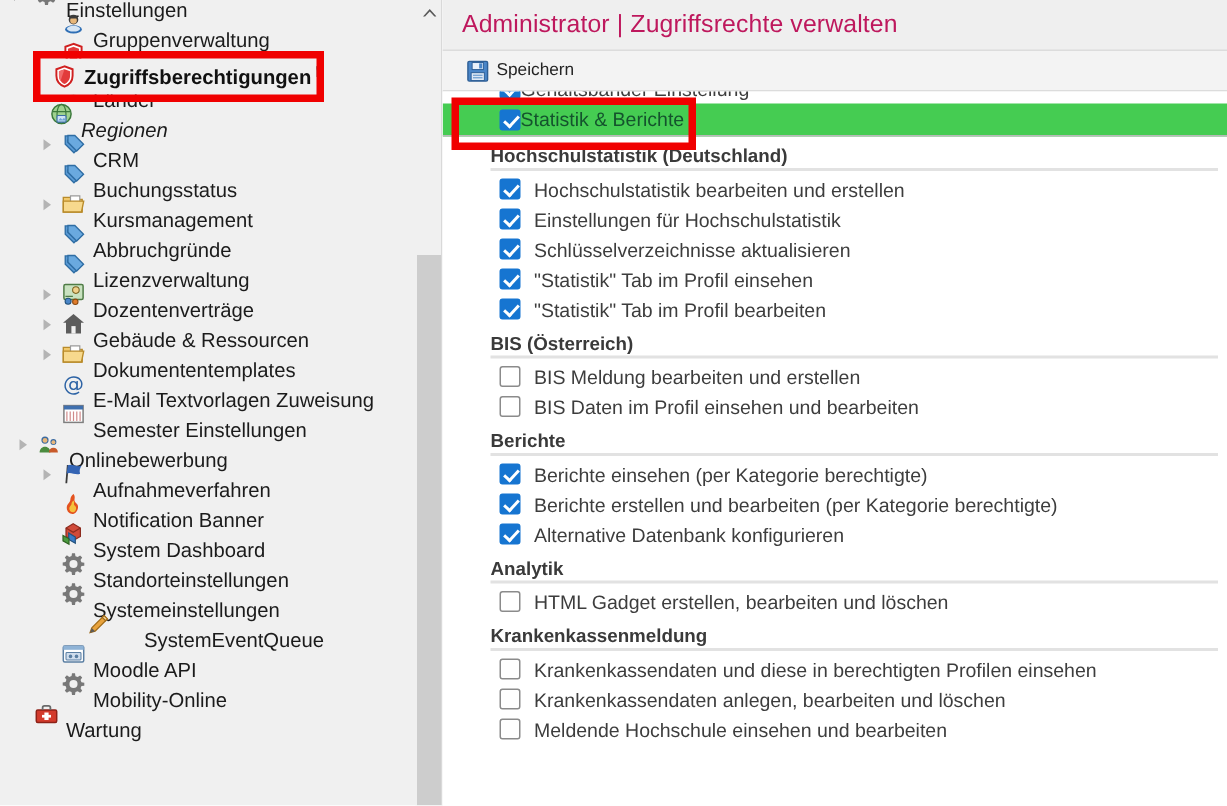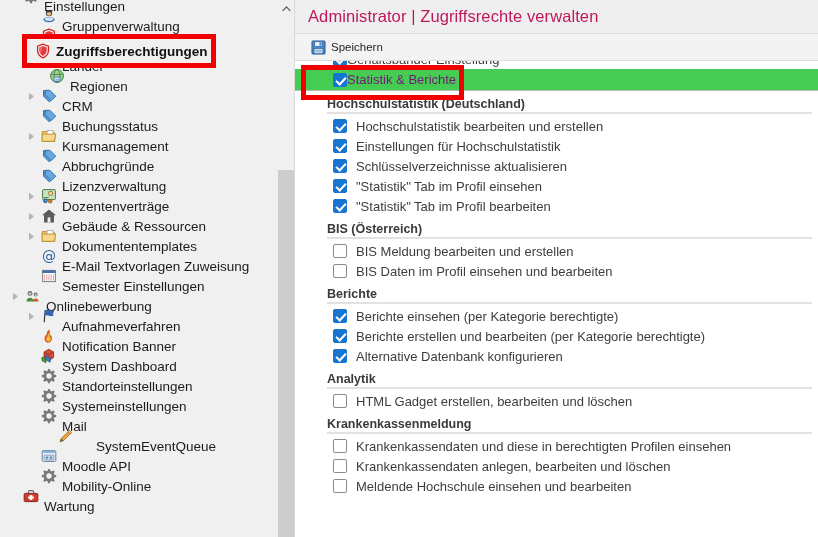--- a/index.html
+++ b/index.html
@@ -206,21 +206,21 @@
 
   
   .hl-row {
     position: relative;
     height: 22px;
     background: #45cc52;
     display: flex;
     align-items: center;
     padding-left: 38px;
     font-size: 13px;
-    color: #701a75;
+    color: #14532d;
     border-bottom: 1px solid #b9b9b9;
   }
 
   
   .redbox {
     position: absolute;
     border: 5px solid #f00000;
     pointer-events: none;
     z-index: 30;
   }
@@ -301,21 +301,21 @@
           <span class="icon-slot">
             <svg class="ic" viewBox="0 0 16 16" aria-hidden="true">
               <circle cx="8" cy="8" r="6.4" fill="#9fd28f" stroke="#3c7a3c" stroke-width="1"></circle>
               <path d="M2.3 6.4h11.4M2.3 9.6h11.4" stroke="#3c7a3c" stroke-width=".8" fill="none"></path>
               <ellipse cx="8" cy="8" rx="3" ry="6.4" fill="none" stroke="#3c7a3c" stroke-width=".8"></ellipse>
               <path d="M4 4.5c1.6.7 3 .4 4 1.4.7.7-.4 1.7.6 2.5 1 .8 2.3.2 2.6 1.3" stroke="#4b8f4b" stroke-width="1" fill="none"></path>
             </svg>
           </span>
           <span class="label">Länder</span>
         </div>
-        <div class="node" style="padding-left: 32px;">
+        <div class="node" style="padding-left: 16px; font-style: italic;">
           <span class="expander"></span>
           <span class="icon-slot">
             <svg class="ic" viewBox="0 0 16 16" aria-hidden="true">
               <circle cx="8" cy="8" r="6.4" fill="#9fd28f" stroke="#3c7a3c" stroke-width="1"></circle>
               <path d="M2.3 6.4h11.4" stroke="#3c7a3c" stroke-width=".8"></path>
               <ellipse cx="8" cy="8" rx="3" ry="6.4" fill="none" stroke="#3c7a3c" stroke-width=".8"></ellipse>
               <rect x="5" y="9" width="6" height="4.4" rx=".6" fill="#cfe3f5" stroke="#3a6ea5" stroke-width=".8"></rect>
               <path d="M5.8 12.4l1.6-1.7 1.1 1.1 1.2-1.3 1.1 1.9z" fill="#6ea3d6"></path>
             </svg>
           </span>
@@ -518,31 +518,20 @@
         <div class="node" style="padding-left: 24px;">
           <span class="expander"></span>
           <span class="icon-slot">
             <svg class="ic" viewBox="0 0 16 16" aria-hidden="true">
               <path d="M8 5.1A2.9 2.9 0 1 0 8 10.9 2.9 2.9 0 0 0 8 5.1zm0 1.7a1.2 1.2 0 1 1 0 2.4 1.2 1.2 0 0 1 0-2.4z" fill="#6d6d6d"></path>
               <path d="M7 .9h2l.3 1.9 1.5.6 1.6-1.1 1.4 1.4-1.1 1.6.6 1.5 1.9.3v2l-1.9.3-.6 1.5 1.1 1.6-1.4 1.4-1.6-1.1-1.5.6-.3 1.9H7l-.3-1.9-1.5-.6-1.6 1.1-1.4-1.4 1.1-1.6-.6-1.5L.8 9V7l1.9-.3.6-1.5-1.1-1.6 1.4-1.4 1.6 1.1 1.5-.6z" fill="#787878"></path>
               <circle cx="8" cy="8" r="2.7" fill="#f0f0f0"></circle>
             </svg>
           </span>
           <span class="label">Systemeinstellungen</span>
-        </div>
-        <div class="node" style="padding-left: 24px;">
-          <span class="expander"></span>
-          <span class="icon-slot">
-            <svg class="ic" viewBox="0 0 16 16" aria-hidden="true">
-              <path d="M8 5.1A2.9 2.9 0 1 0 8 10.9 2.9 2.9 0 0 0 8 5.1zm0 1.7a1.2 1.2 0 1 1 0 2.4 1.2 1.2 0 0 1 0-2.4z" fill="#6d6d6d"></path>
-              <path d="M7 .9h2l.3 1.9 1.5.6 1.6-1.1 1.4 1.4-1.1 1.6.6 1.5 1.9.3v2l-1.9.3-.6 1.5 1.1 1.6-1.4 1.4-1.6-1.1-1.5.6-.3 1.9H7l-.3-1.9-1.5-.6-1.6 1.1-1.4-1.4 1.1-1.6-.6-1.5L.8 9V7l1.9-.3.6-1.5-1.1-1.6 1.4-1.4 1.6 1.1 1.5-.6z" fill="#787878"></path>
-              <circle cx="8" cy="8" r="2.7" fill="#f0f0f0"></circle>
-            </svg>
-          </span>
-          <span class="label">Mail</span>
         </div>
         <div class="node" style="padding-left: 24px; gap: 17px;">
           <span class="expander"></span>
           <span class="icon-slot">
             <svg class="ic" viewBox="0 0 16 16" aria-hidden="true">
               <path d="M2 13.8 3.2 10.6 11.4 2.4l2.2 2.2-8.2 8.2z" fill="#e8a33d" stroke="#a06a16" stroke-width=".8"></path>
               <path d="M11.4 2.4 13.6 4.6 12.4 5.8 10.2 3.6z" fill="#f2d49a" stroke="#a06a16" stroke-width=".8"></path>
               <path d="M2 13.8 3.2 10.6l2.2 2.2z" fill="#5b5b5b"></path>
             </svg>
           </span>

